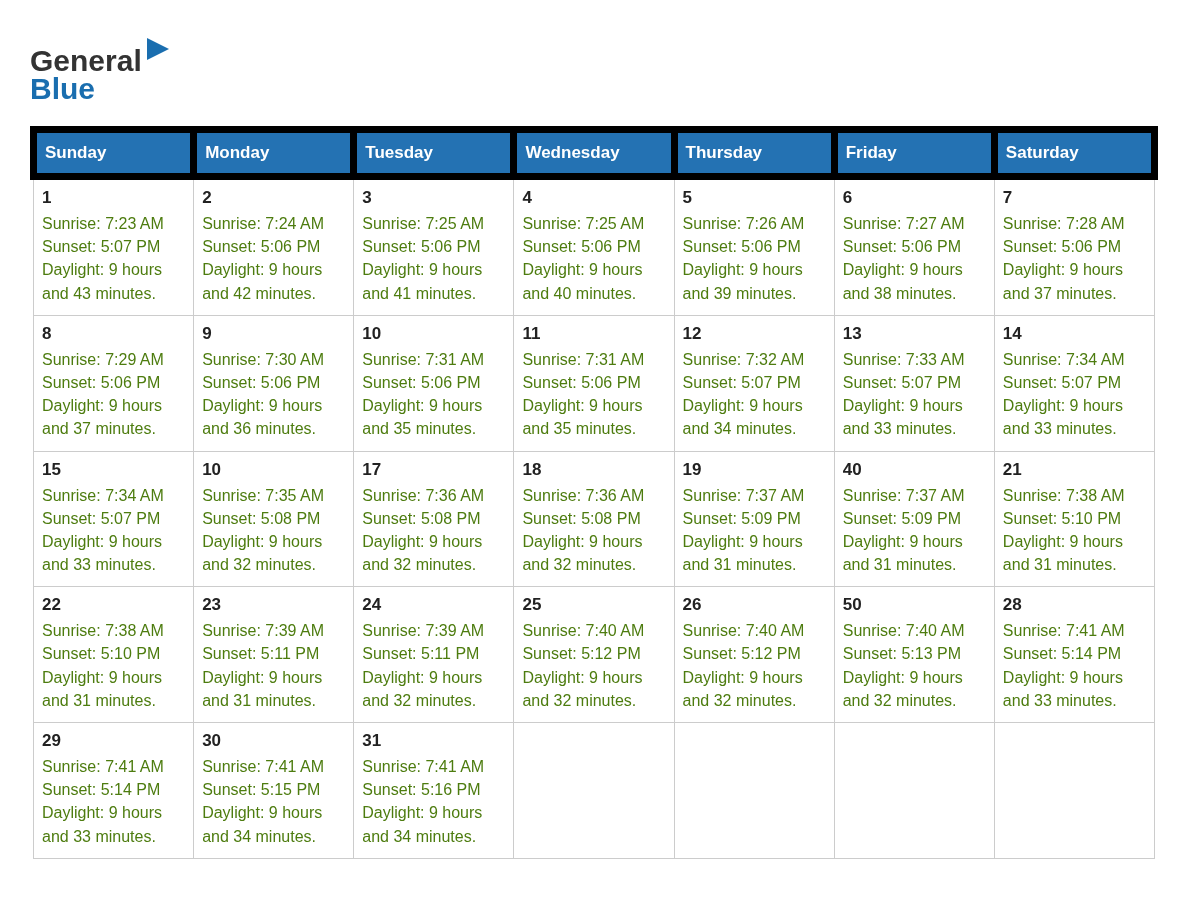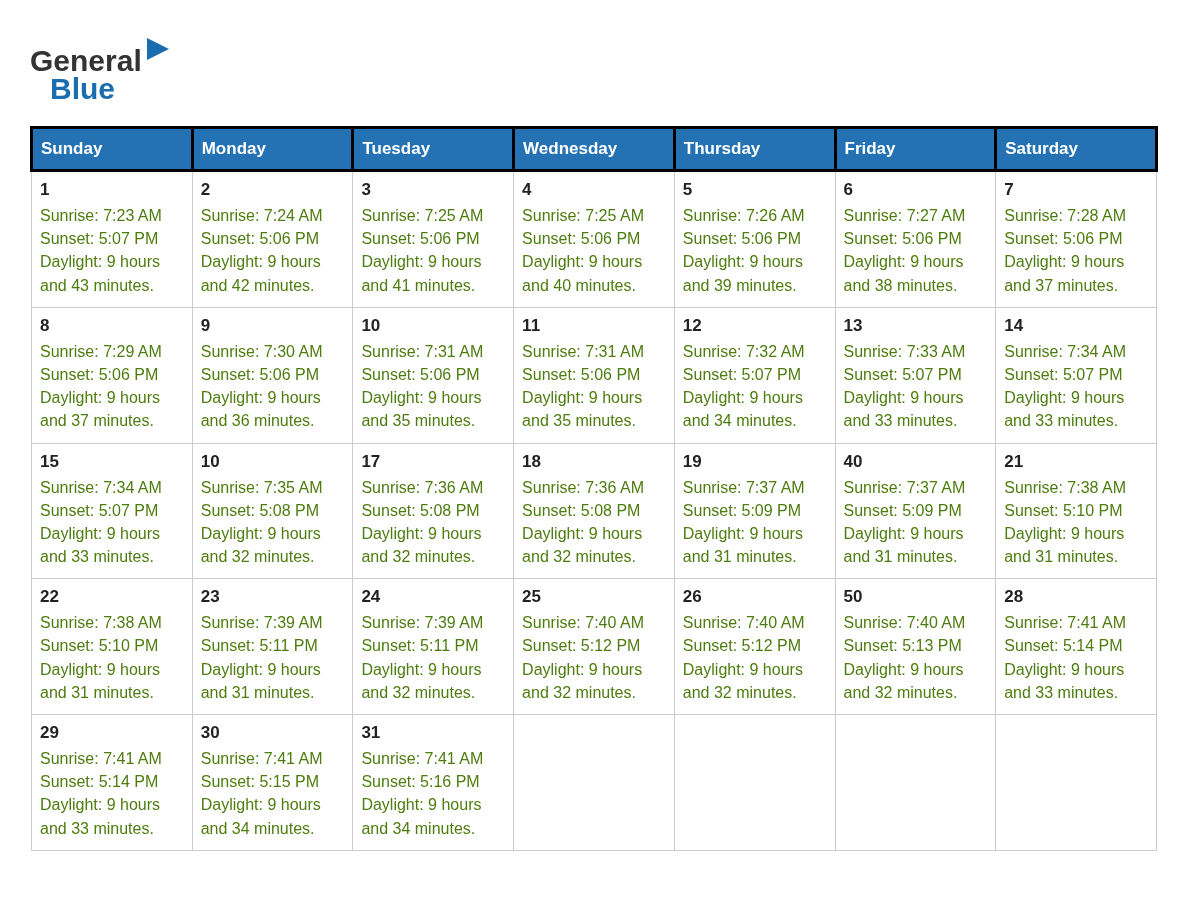--- a/index.html
+++ b/index.html
@@ -40,21 +40,21 @@
       border-collapse: collapse;
       table-layout: fixed;
     }
     thead tr th {
       background-color: #2472b3;
       color: #fff;
       font-size: 17px;
       font-weight: bold;
       padding: 10px 8px;
       text-align: left;
-      border: 3px solid #000000;
+      border: 7px solid #000000;
     }
     tbody tr td {
       border: 1px solid #ccc;
       vertical-align: top;
       padding: 8px 8px 10px 8px;
       font-size: 13px;
       color: #222;
       height: 110px;
     }
     .day-number {
@@ -81,21 +81,21 @@
 <body>
 
 <div class="header">
   <div class="logo">
     <div class="logo-top-row">
       <span style="font-size:30px;font-weight:bold;color:#333;margin-top:24px;">General</span>
       <svg width="30" height="30" viewBox="0 0 30 30" style="margin: 0 1px;">
         <polygon points="4,4 26,15 4,26" fill="#1a6eaf"></polygon>
       </svg>
     </div>
-    <div style="margin-top:-6px; margin-left:20px;">
+    <div style="margin-top:-6px; margin-left:0;">
       <span style="font-size:30px;font-weight:bold;color:#1a6eaf;">Blue</span>
     </div>
   </div>
   <div class="title-section">
     <div class="month-title"></div>
     <div class="location"></div>
   </div>
 </div>
 
 <table>

